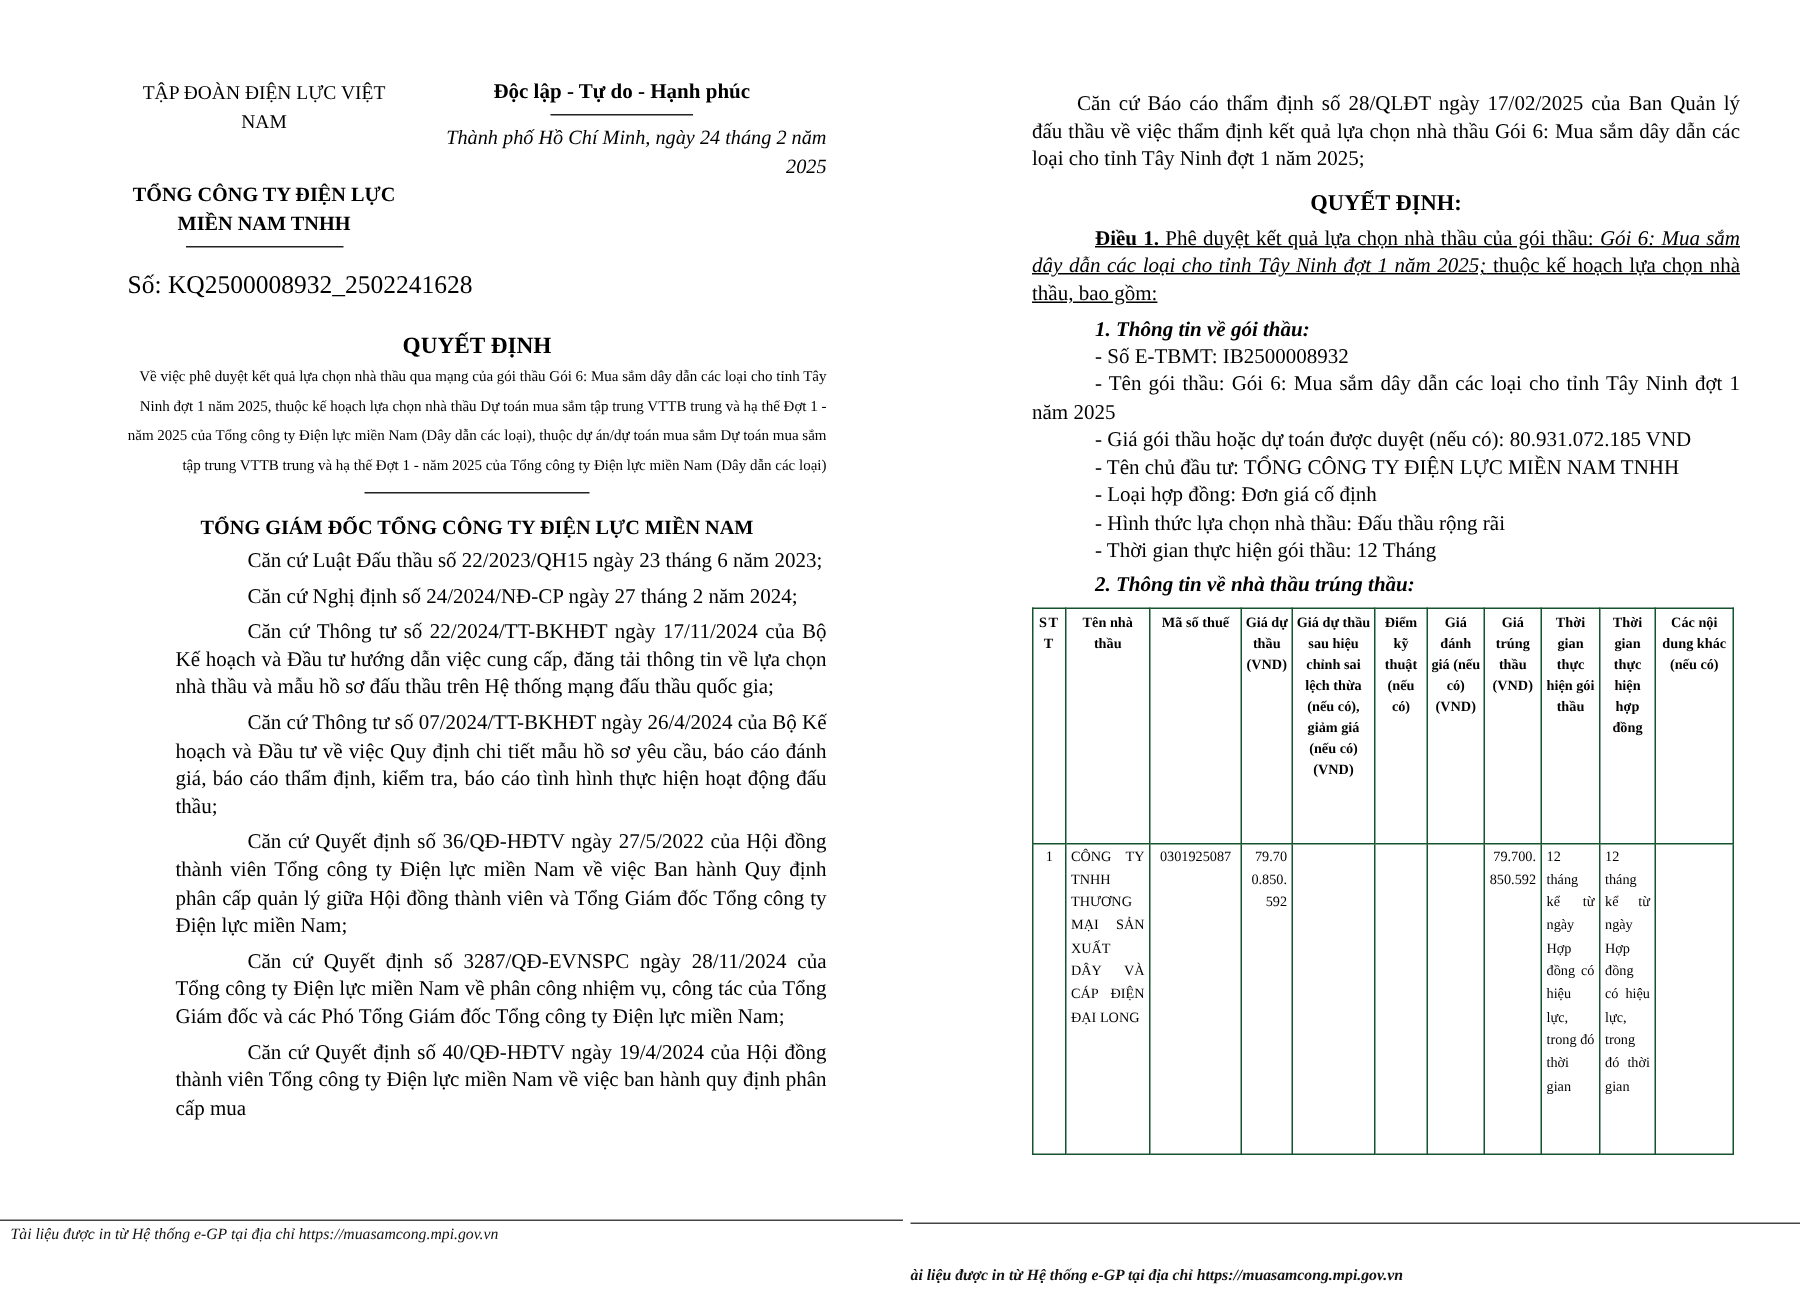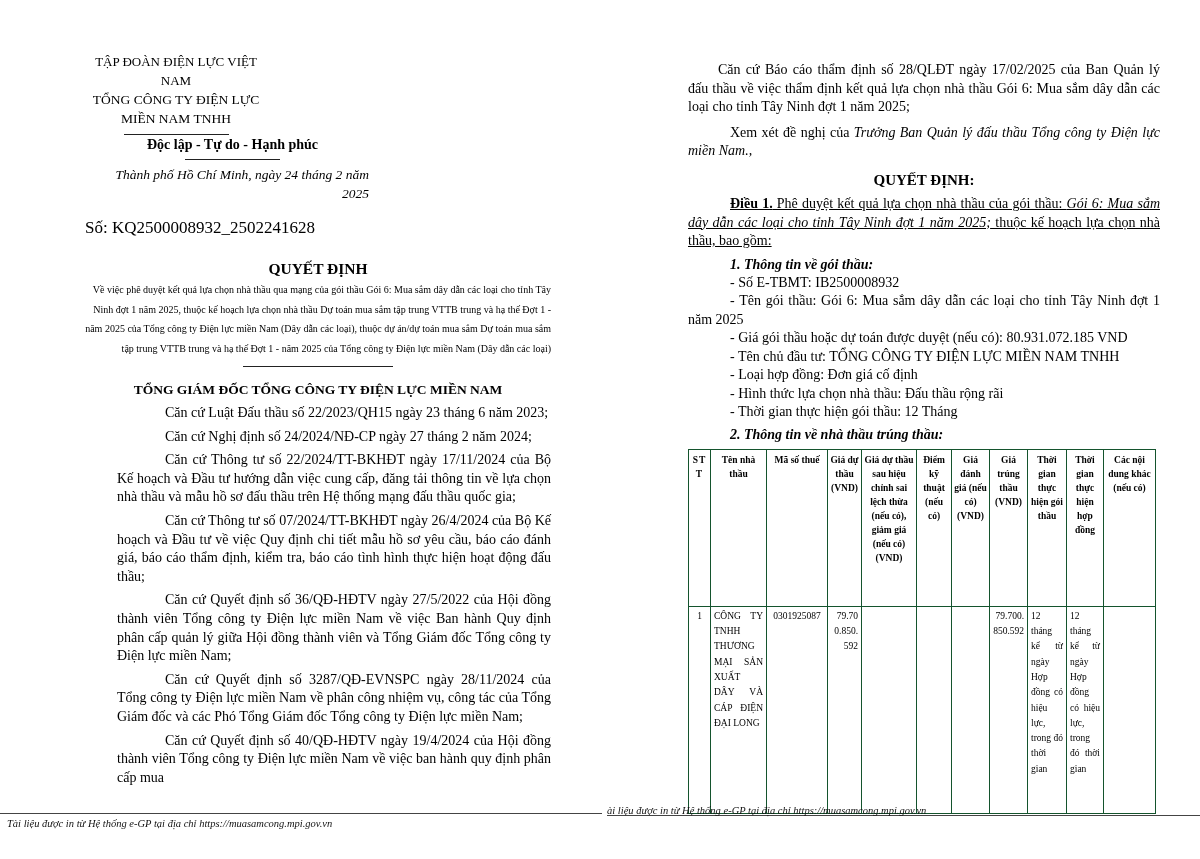--- a/index.html
+++ b/index.html
@@ -8,25 +8,25 @@
     font-family:"Liberation Serif","DejaVu Serif",serif;
     position:relative;overflow:hidden;
   }
   .page{position:absolute;top:0;height:859px;background:#fff;}
   #page-left{left:0;width:605px;}
   #page-right{left:607px;width:593px;}
   .pl-content{padding:52px 0 0 85px;width:466px;}
   .pr-content{padding:56px 0 0 81px;width:472px;}
 
   
-  .hdr-row{display:flex;width:466px;flex-direction:column;}
+  .hdr-row{display:flex;width:466px;}
   .hdr-org{width:182px;text-align:center;}
   .hdr-nat{width:273px;margin-left:11px;text-align:center;}
   .org-l1{font-size:13px;line-height:19px;}
-  .org-l2{font-size:13.5px;font-weight:normal;line-height:19px;}
+  .org-l2{font-size:13.5px;font-weight:bold;line-height:19px;margin-top:30px;}
   .nat-l1{font-size:13.5px;font-weight:bold;line-height:19px;}
   .nat-l2{font-size:14px;font-weight:bold;line-height:20px;}
   .rule-org{width:105px;border-top:1.4px solid #222;margin:6px auto 0;}
   .rule-nat{width:95px;border-top:1.4px solid #222;margin:4px auto 5px;}
   .date-line{font-size:13.5px;font-style:italic;line-height:19px;text-align:right;}
   .doc-number{font-size:17px;margin-top:15px;}
 
   
   .title-main{margin-top:21px;text-align:center;font-weight:bold;font-size:15.5px;line-height:20px;}
   .title-sub{text-align:right;font-weight:normal;font-size:10px;line-height:19.5px;margin-top:1px;}
@@ -63,21 +63,21 @@
   td.cell-tax{text-align:center;font-size:9px;}
   td.cell-num{text-align:right;word-break:break-all;}
   td.cell-time{text-align:justify;}
 
   
   .footline{position:absolute;height:0;border-top:1px solid #444;}
   #footline-left{left:0;top:813px;width:602px;}
   #footline-right{left:607px;top:815px;width:593px;}
   .foottext{position:absolute;font-size:10.5px;font-style:italic;color:#111;white-space:nowrap;}
   #foottext-left{left:7px;top:818px;}
-  #foottext-right{left:607px;top:805px;}
+  #foottext-right{left:607px;top:845px;font-weight:bold;}
 </style>
 </head>
 <body>
 
 <div>
 
   <div class="page" id="page-left">
     <div class="pl-content">
 
       <div class="hdr-row">
@@ -108,21 +108,20 @@
       <p class="para ind48">Căn cứ Quyết định số 36/QĐ-HĐTV ngày 27/5/2022 của Hội đồng thành viên Tổng công ty Điện lực miền Nam về việc Ban hành Quy định phân cấp quản lý giữa Hội đồng thành viên và Tổng Giám đốc Tổng công ty Điện lực miền Nam;</p>
       <p class="para ind48">Căn cứ Quyết định số 3287/QĐ-EVNSPC ngày 28/11/2024 của Tổng công ty Điện lực miền Nam về phân công nhiệm vụ, công tác của Tổng Giám đốc và các Phó Tổng Giám đốc Tổng công ty Điện lực miền Nam;</p>
       <p class="para ind48">Căn cứ Quyết định số 40/QĐ-HĐTV ngày 19/4/2024 của Hội đồng thành viên Tổng công ty Điện lực miền Nam về việc ban hành quy định phân cấp mua</p>
     </div>
   </div>
 
   <div class="page" id="page-right">
     <div class="pr-content">
 
       <p class="para ind30">Căn cứ Báo cáo thẩm định số 28/QLĐT ngày 17/02/2025 của Ban Quản lý đấu thầu về việc thẩm định kết quả lựa chọn nhà thầu Gói 6: Mua sắm dây dẫn các loại cho tỉnh Tây Ninh đợt 1 năm 2025;</p>
-      <p class="para ind42" style="margin-top:7px;"><span>Xem xét đề nghị của </span><i>Trưởng Ban Quản lý đấu thầu Tổng công ty Điện lực miền Nam.,</i></p>
 
       <div class="decision-heading">QUYẾT ĐỊNH:</div>
 
       <p class="para ind42" style="margin-top:5px;text-decoration:underline;"><b>Điều 1.</b><span> Phê duyệt kết quả lựa chọn nhà thầu của gói thầu: </span><i>Gói 6: Mua sắm dây dẫn các loại cho tỉnh Tây Ninh đợt 1 năm 2025;</i><span> thuộc kế hoạch lựa chọn nhà thầu, bao gồm:</span></p>
 
       <p class="sec-heading">1. Thông tin về gói thầu:</p>
 
       <p class="bullet">- Số E-TBMT: IB2500008932</p>
       <p class="bullet">- Tên gói thầu: Gói 6: Mua sắm dây dẫn các loại cho tỉnh Tây Ninh đợt 1 năm 2025</p>
       <p class="bullet">- Giá gói thầu hoặc dự toán được duyệt (nếu có): 80.931.072.185 VND</p>

